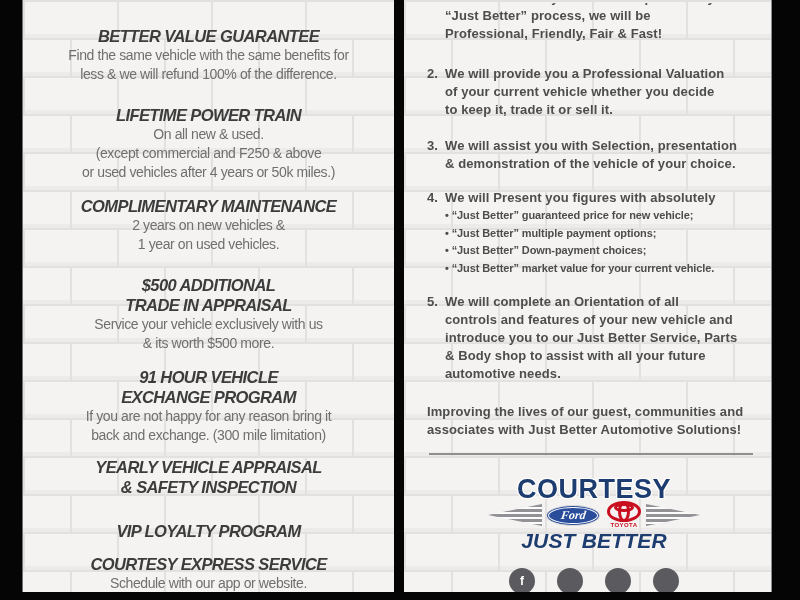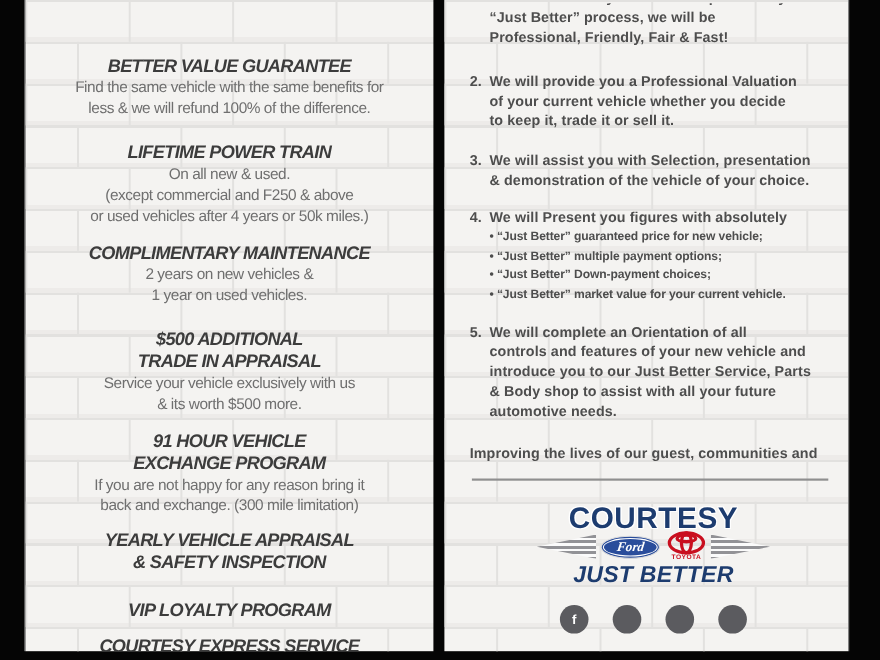--- a/index.html
+++ b/index.html
@@ -29,21 +29,21 @@
   }
   .panel-left{left:22px;width:372px;border-left:1px solid #6f6f6f;}
   .panel-right{left:404px;width:368px;border-right:1px solid #8d8d8d;}
 
   
   .lp{box-sizing:border-box;padding:26px 14px 0 14px;text-align:center;}
   .lp-h{font-weight:bold;font-style:italic;font-size:16.5px;line-height:20px;
         color:#3c3c3c;letter-spacing:-0.6px;}
   .lp-b{font-size:14px;line-height:19px;color:#6f6f6f;letter-spacing:-0.4px;}
   .lp-sec{margin:0;}
-  .mb16{margin-bottom:16px;margin-top:24px;} .mb14{margin-bottom:14px;margin-top:21px;} .mb13{margin-bottom:13px;}
+  .mb16{margin-bottom:16px;} .mb14{margin-bottom:14px;margin-top:21px;} .mb13{margin-bottom:13px;}
   .mb12{margin-bottom:12px;} .mb11{margin-bottom:24px;}
 
   
   .rp{box-sizing:border-box;padding:0 10px 16px 23px;color:#4d4d4d;}
   .rp-line{font-weight:bold;font-size:13px;line-height:18px;letter-spacing:0.1px;}
   .clip-wrap{height:4px;overflow:hidden;}
   .clip-wrap .rp-line{margin-top:-14px;margin-left:0;}
   .rp-item1 .rp-line.ind{margin-left:18px;}
   .rp-item1{margin-top:3px;}
   .rp-item{display:grid;grid-template-columns:18px 1fr;}
@@ -190,20 +190,21 @@
         <div class="rp-line">We will complete an Orientation of all</div>
         <div class="rp-line">controls and features of your new vehicle and</div>
         <div class="rp-line">introduce you to our Just Better Service, Parts</div>
         <div class="rp-line">&amp; Body shop to assist  with all your future</div>
         <div class="rp-line">automotive needs.</div>
       </div>
     </div>
 
     <div class="gap20">
       <div class="rp-line">Improving the lives of our guest, communities and</div>
+      <div class="rp-line">associates with Just Better Automotive Solutions!</div>
     </div>
 
     <hr class="rp-divider">
 
     <div class="logo">
       <div class="logo-name">COURTESY</div>
       <div class="wing-row">
         <div class="wing wing-left"></div>
         <div class="emblems">
           <div class="ford-oval">

